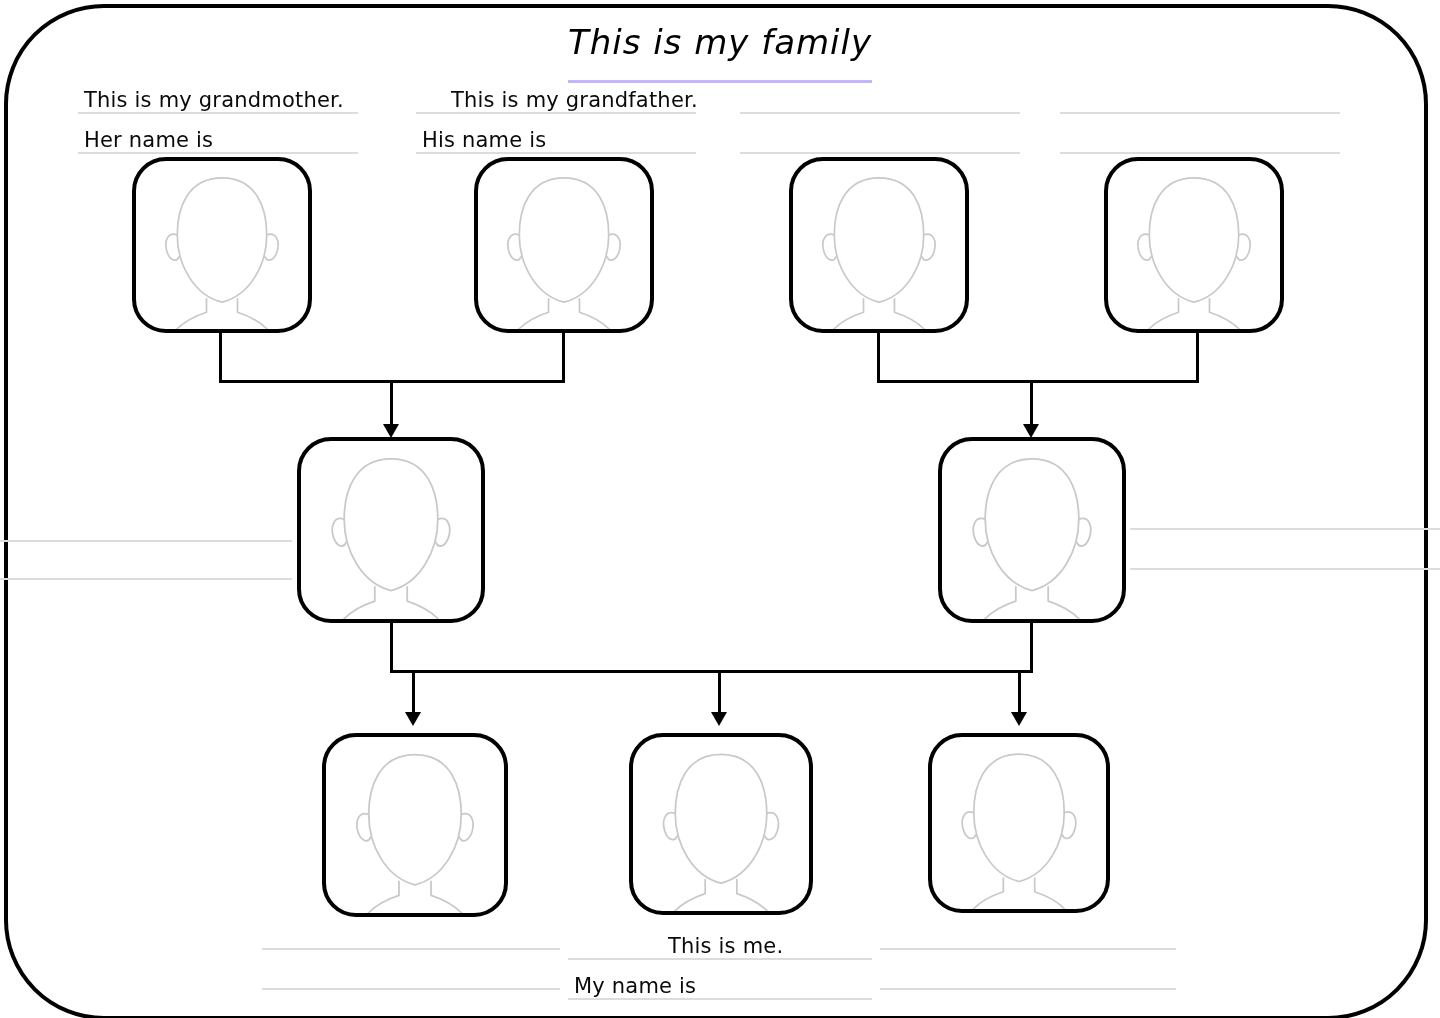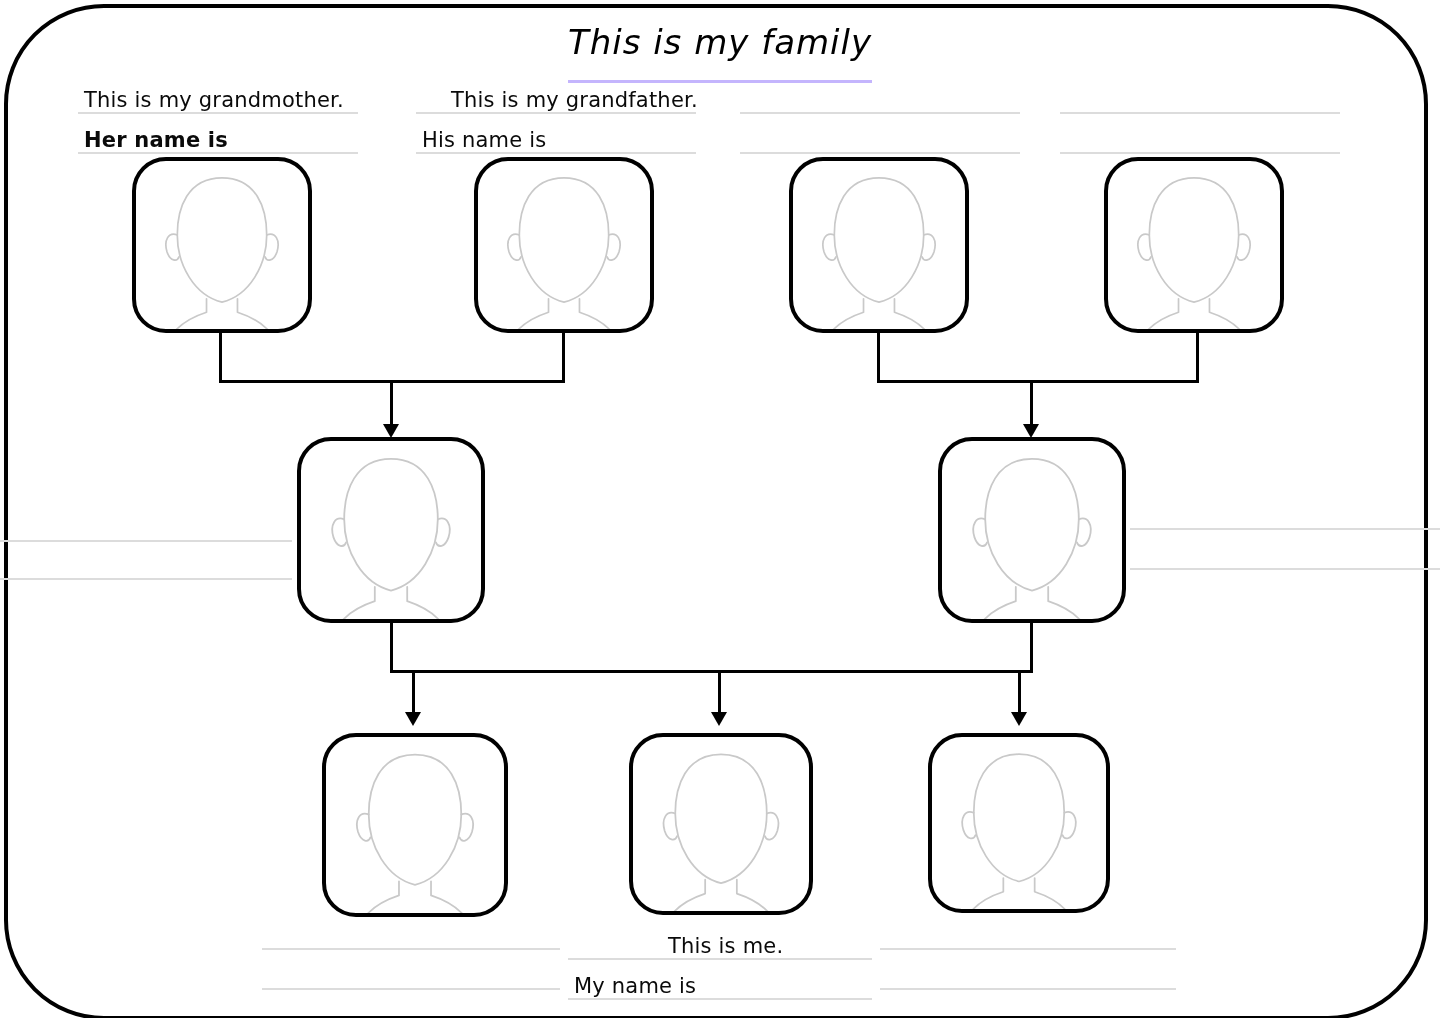--- a/index.html
+++ b/index.html
@@ -122,21 +122,21 @@
   <div class="rule" style="left:416px; top:112px; width:280px;"></div>
   <div class="rule" style="left:416px; top:152px; width:280px;"></div>
 
   <div class="rule" style="left:740px; top:112px; width:280px;"></div>
   <div class="rule" style="left:740px; top:152px; width:280px;"></div>
 
   <div class="rule" style="left:1060px; top:112px; width:280px;"></div>
   <div class="rule" style="left:1060px; top:152px; width:280px;"></div>
 
   <div class="hand" style="left:84px; top:88px;">This is my grandmother.</div>
-  <div class="hand" style="left:84px; top:128px;font-weight:bold;">Her name is</div>
+  <div class="hand" style="left:84px; top:128px;">Her name is</div>
 
   <div class="hand" style="left:422px; top:88px;margin-left:29px;">This is my grandfather.</div>
   <div class="hand" style="left:422px; top:128px;">His name is</div>
 
   <div class="rule" style="left:0px;   top:540px; width:292px;"></div>
   <div class="rule" style="left:0px;   top:578px; width:292px;"></div>
 
   <div class="rule" style="left:1130px; top:528px; width:310px;"></div>
   <div class="rule" style="left:1130px; top:568px; width:310px;"></div>
 

